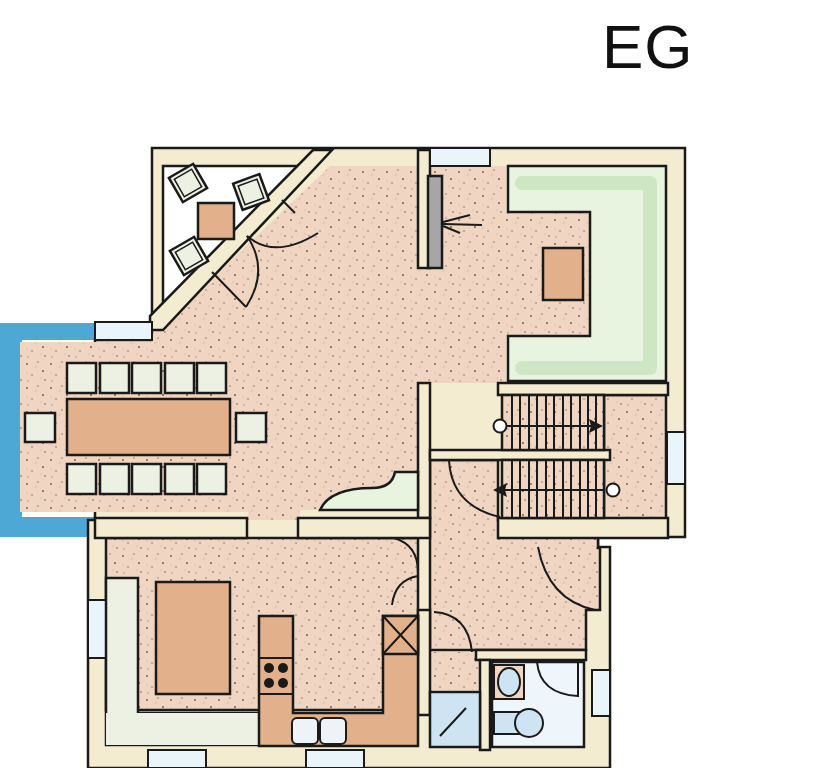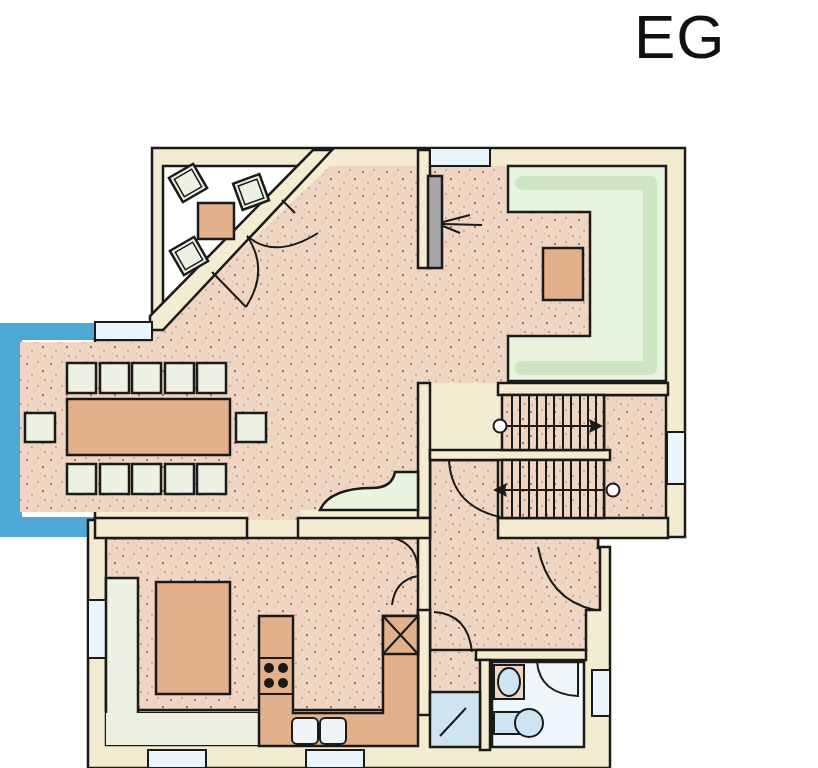--- a/index.html
+++ b/index.html
@@ -1,17 +1,17 @@
 <!DOCTYPE html>
 <html><head>
 <meta charset="utf-8">
 <style>
   html, body { margin: 0; padding: 0; background: #ffffff; }
   body { width: 818px; height: 768px; position: relative; overflow: hidden; font-family: "Liberation Sans", sans-serif; }
-  .title { position: absolute; left: 602px; top: 6px; font-size: 62px; color: #111; font-family: "Liberation Sans", sans-serif; letter-spacing: 1px; line-height: 1; margin-left: 32px; }
+  .title { position: absolute; left: 602px; top: 16px; font-size: 62px; color: #111; font-family: "Liberation Sans", sans-serif; letter-spacing: 1px; line-height: 1; }
   svg { position: absolute; left: 0; top: 0; }
 </style>
 </head>
 <body>
 
 <div class="title">EG</div>
 
 <svg width="818" height="768" viewBox="0 0 818 768">
   <defs>
     <pattern id="speckle" width="24" height="24" patternUnits="userSpaceOnUse">

